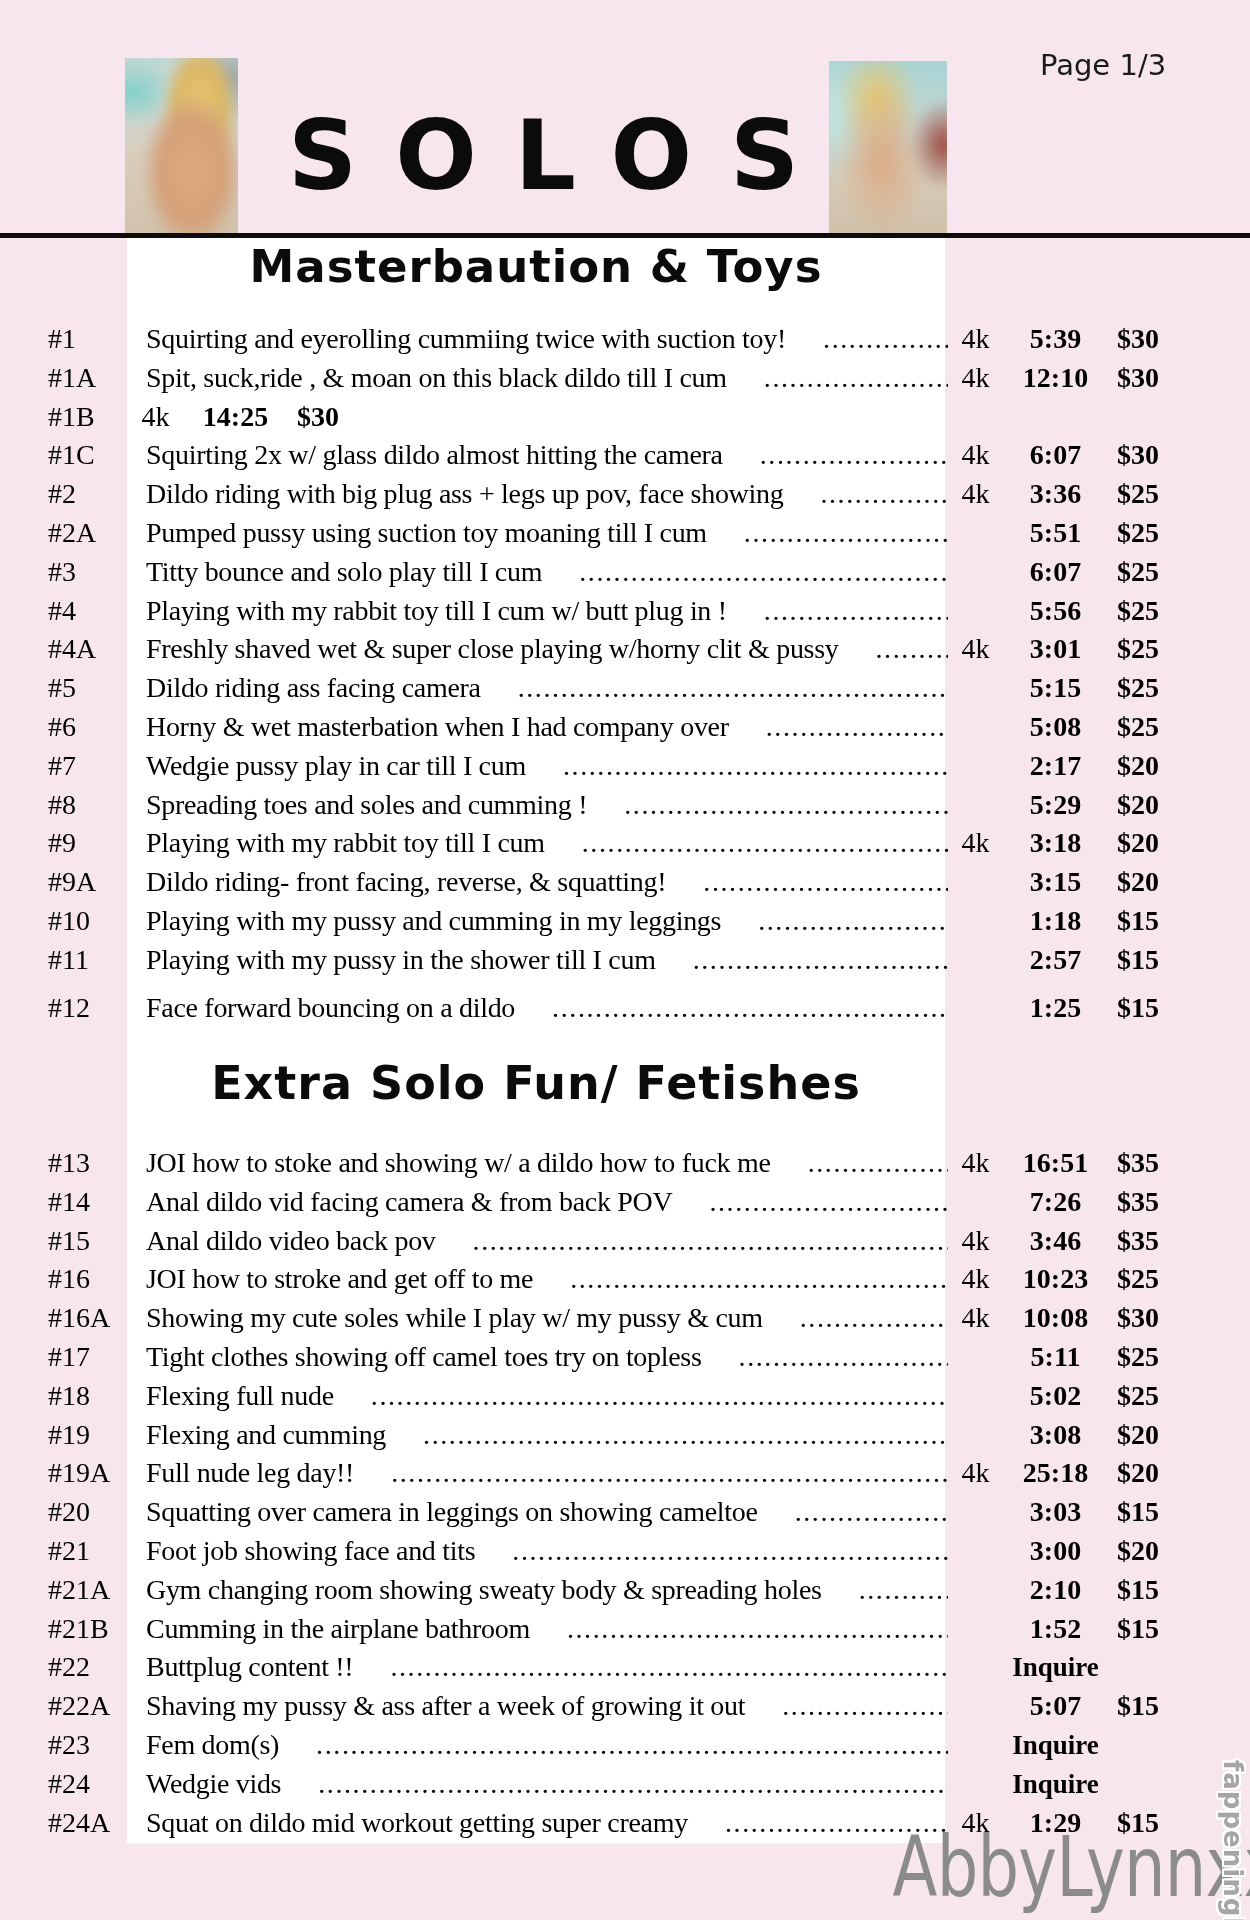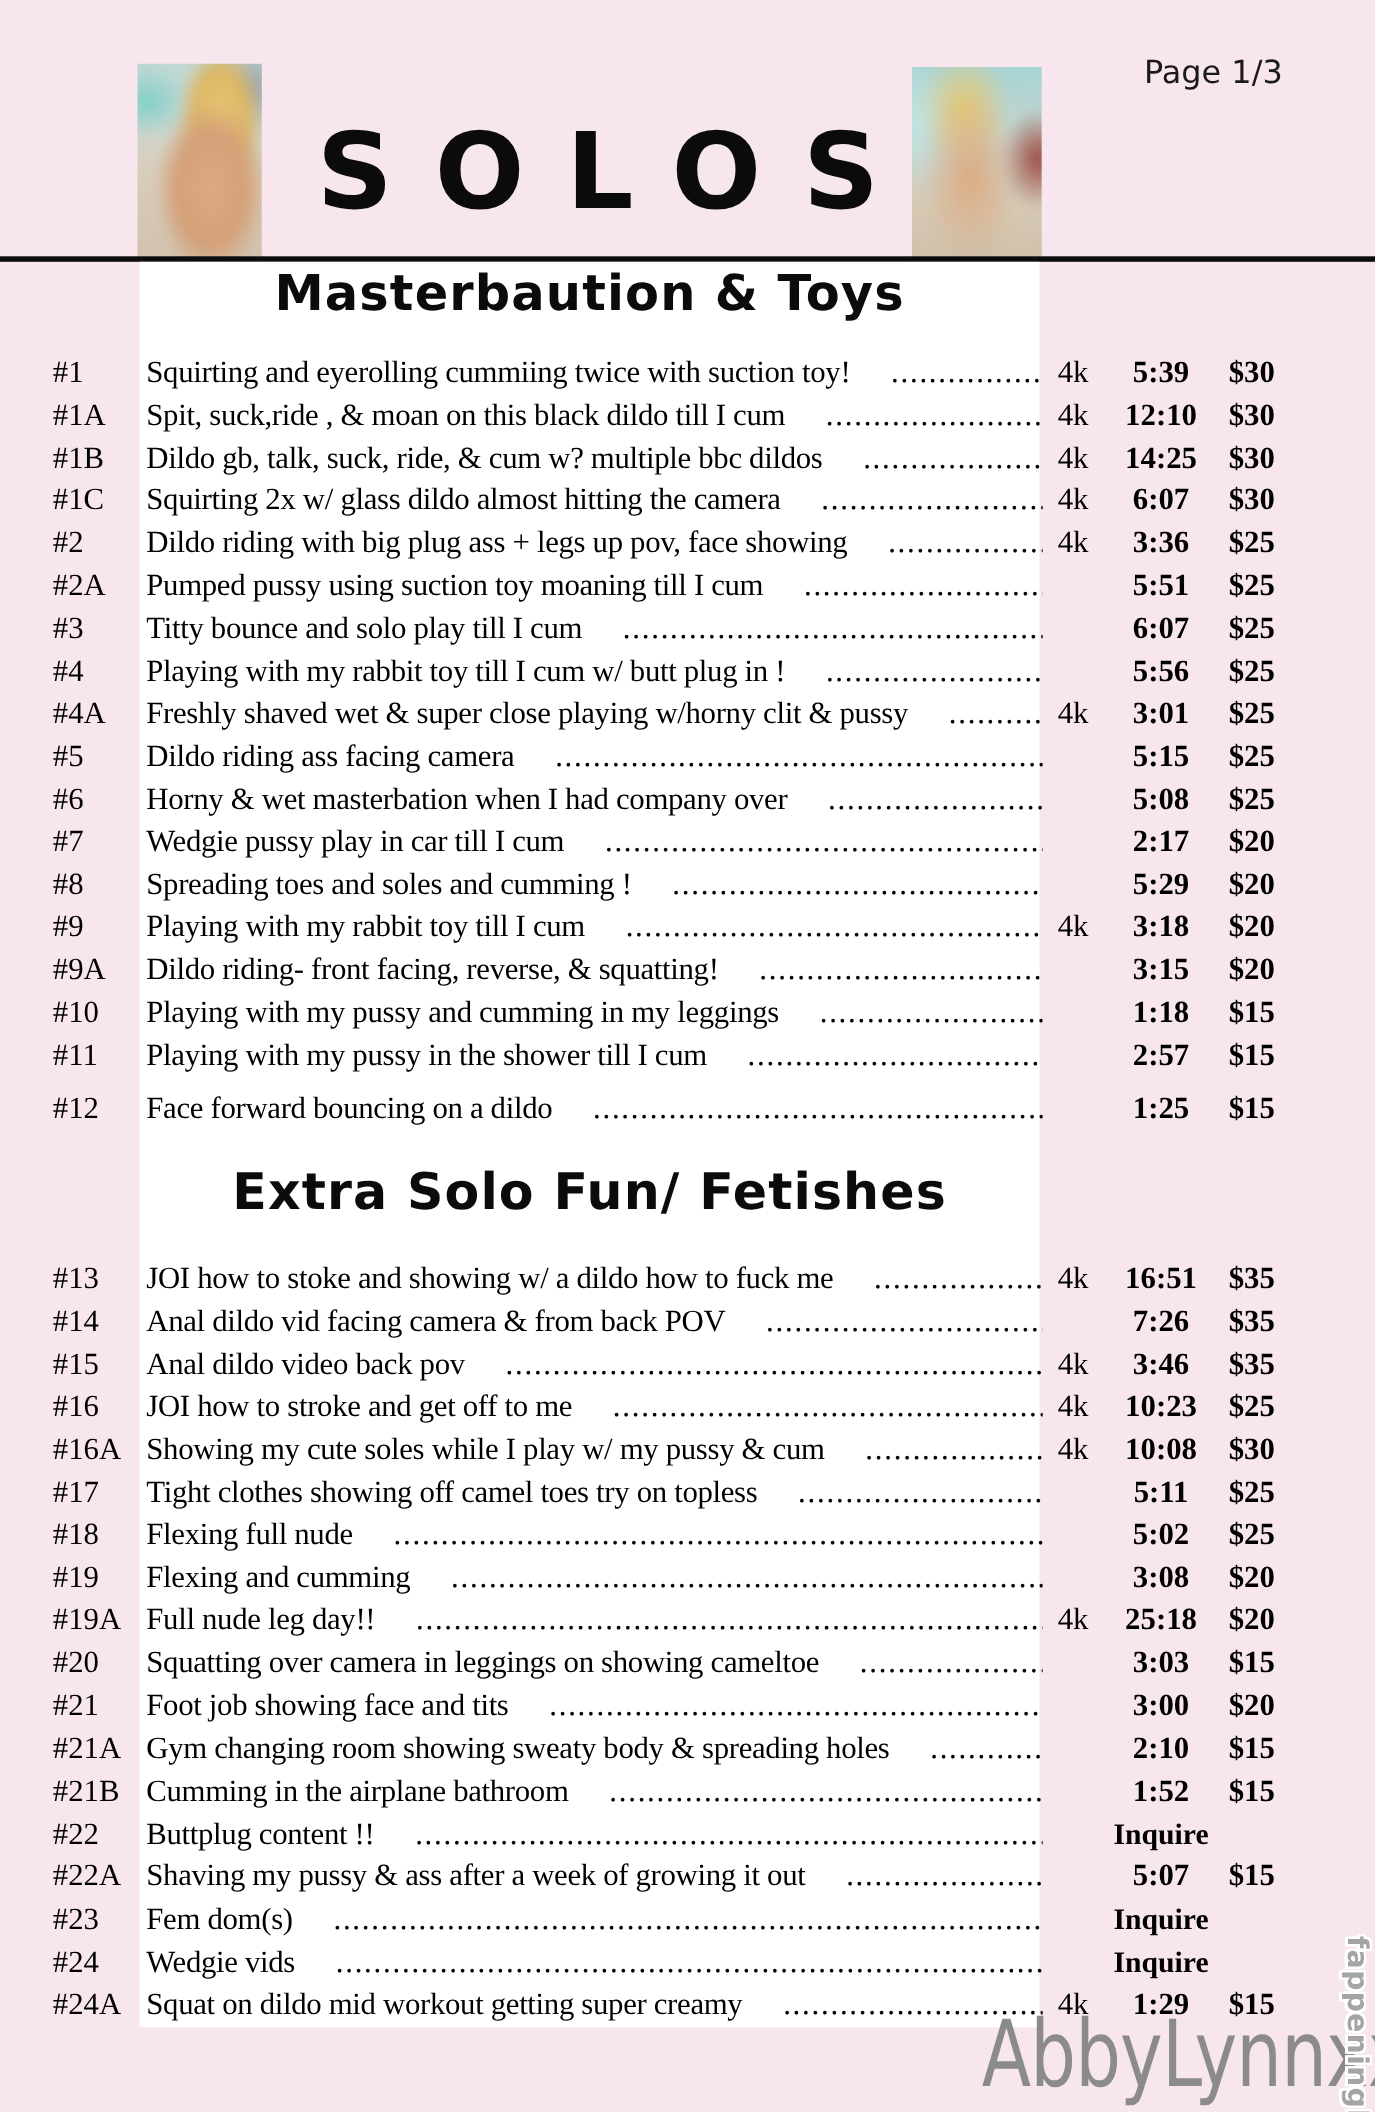--- a/index.html
+++ b/index.html
@@ -40,21 +40,21 @@
   #title-1{top:1052px;font-size:46px;line-height:62px;}
 
   
   .rows{position:absolute;left:0;width:1250px;}
   #rows-0{top:320px;}
   #rows-1{top:1144px;}
   .row{display:flex;align-items:baseline;height:38.8px;line-height:38.8px;padding-left:48px;
        font-size:28px;white-space:nowrap;}
   .row.gap{margin-top:9px;}
   .rid{width:80px;flex:0 0 auto;}
-  .rtitle{width:820px;flex:0 0 auto;display:flex;align-items:baseline;overflow:hidden;padding-left:5px;box-sizing:border-box;gap:35px;}
+  .rtitle{width:820px;flex:0 0 auto;display:flex;align-items:baseline;overflow:hidden;padding-left:18px;box-sizing:border-box;gap:35px;}
   .rtitle .t{flex:0 0 auto;letter-spacing:-0.3px;}
   .dots{flex:1 1 auto;overflow:hidden;white-space:nowrap;letter-spacing:1.6px;padding-left:2px;}
   .dots::after{content:"......................................................................................................................................................";}
   .rq{width:55px;flex:0 0 auto;text-align:center;}
   .rt{width:105px;flex:0 0 auto;text-align:center;font-weight:bold;}
   .rt.inq{font-weight:bold;font-size:27px;}
   .rp{width:60px;flex:0 0 auto;text-align:center;font-weight:bold;}
 
   
   .wm-creator{position:absolute;left:798px;top:1824px;width:430px;text-align:right;
@@ -102,24 +102,20 @@
           <span class="t">Spit, suck,ride , &amp; moan on this black dildo till I cum</span>
           <span class="dots"></span>
         </span>
     <span class="rq">4k</span>
     <span class="rt">12:10</span>
     <span class="rp">$30</span>
   </div>
 
   <div class="row">
     <span class="rid">#1B</span>
-    <span class="rtitle">
-          <span class="t">Dildo gb, talk, suck, ride, &amp; cum w? multiple bbc dildos</span>
-          <span class="dots"></span>
-        </span>
     <span class="rq">4k</span>
     <span class="rt">14:25</span>
     <span class="rp">$30</span>
   </div>
 
   <div class="row">
     <span class="rid">#1C</span>
     <span class="rtitle">
           <span class="t">Squirting 2x w/ glass dildo almost hitting the camera</span>
           <span class="dots"></span>

